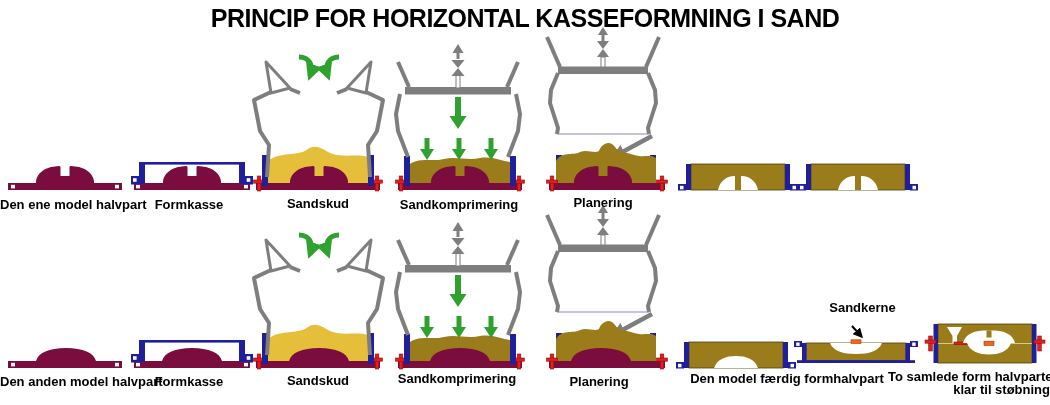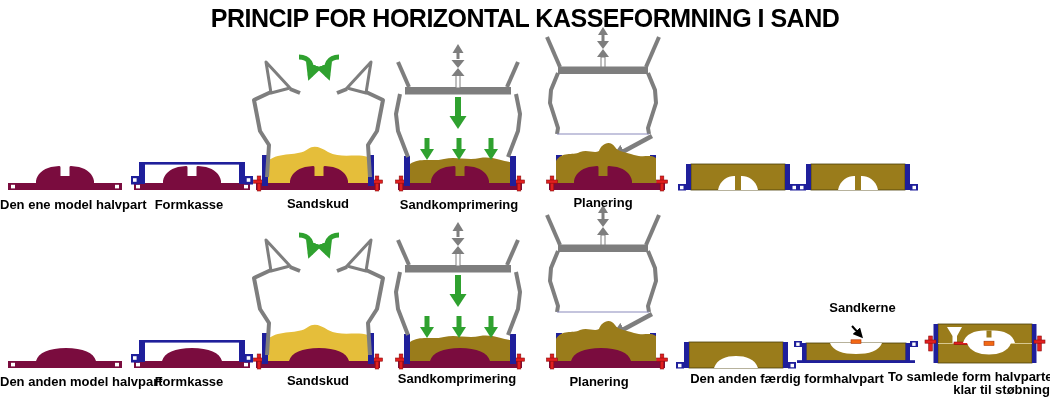--- a/index.html
+++ b/index.html
@@ -254,18 +254,18 @@
 <div class="lbl" style="left:128px;top:197px;width:122px;">Formkasse</div>
 <div class="lbl" style="left:256px;top:196px;width:124px;">Sandskud</div>
 <div class="lbl" style="left:394px;top:197px;width:130px;">Sandkomprimering</div>
 <div class="lbl" style="left:544px;top:195px;width:118px;">Planering</div>
 
 <div class="lbl" style="left:0px;top:374px;width:148px;">Den anden model halvpart</div>
 <div class="lbl" style="left:128px;top:374px;width:122px;">Formkasse</div>
 <div class="lbl" style="left:256px;top:373px;width:124px;">Sandskud</div>
 <div class="lbl" style="left:392px;top:371px;width:130px;">Sandkomprimering</div>
 <div class="lbl" style="left:540px;top:374px;width:118px;">Planering</div>
-<div class="lbl" style="left:676px;top:371px;width:222px;">Den anden færdig formhalvpart</div>
+<div class="lbl" style="left:676px;top:371px;width:222px;">Den model færdig formhalvpart</div>
 <div class="lbl" style="left:888px;top:369px;width:162px;">To samlede form halvparter</div>
 <div class="lbl" style="left:888px;top:382px;width:162px;text-align:right;">klar til støbning</div>
 <div class="lbl" style="left:791px;top:300px;width:75px;margin-left:34px;">Sandkerne</div>
 
 </div>
 
 </body></html>

